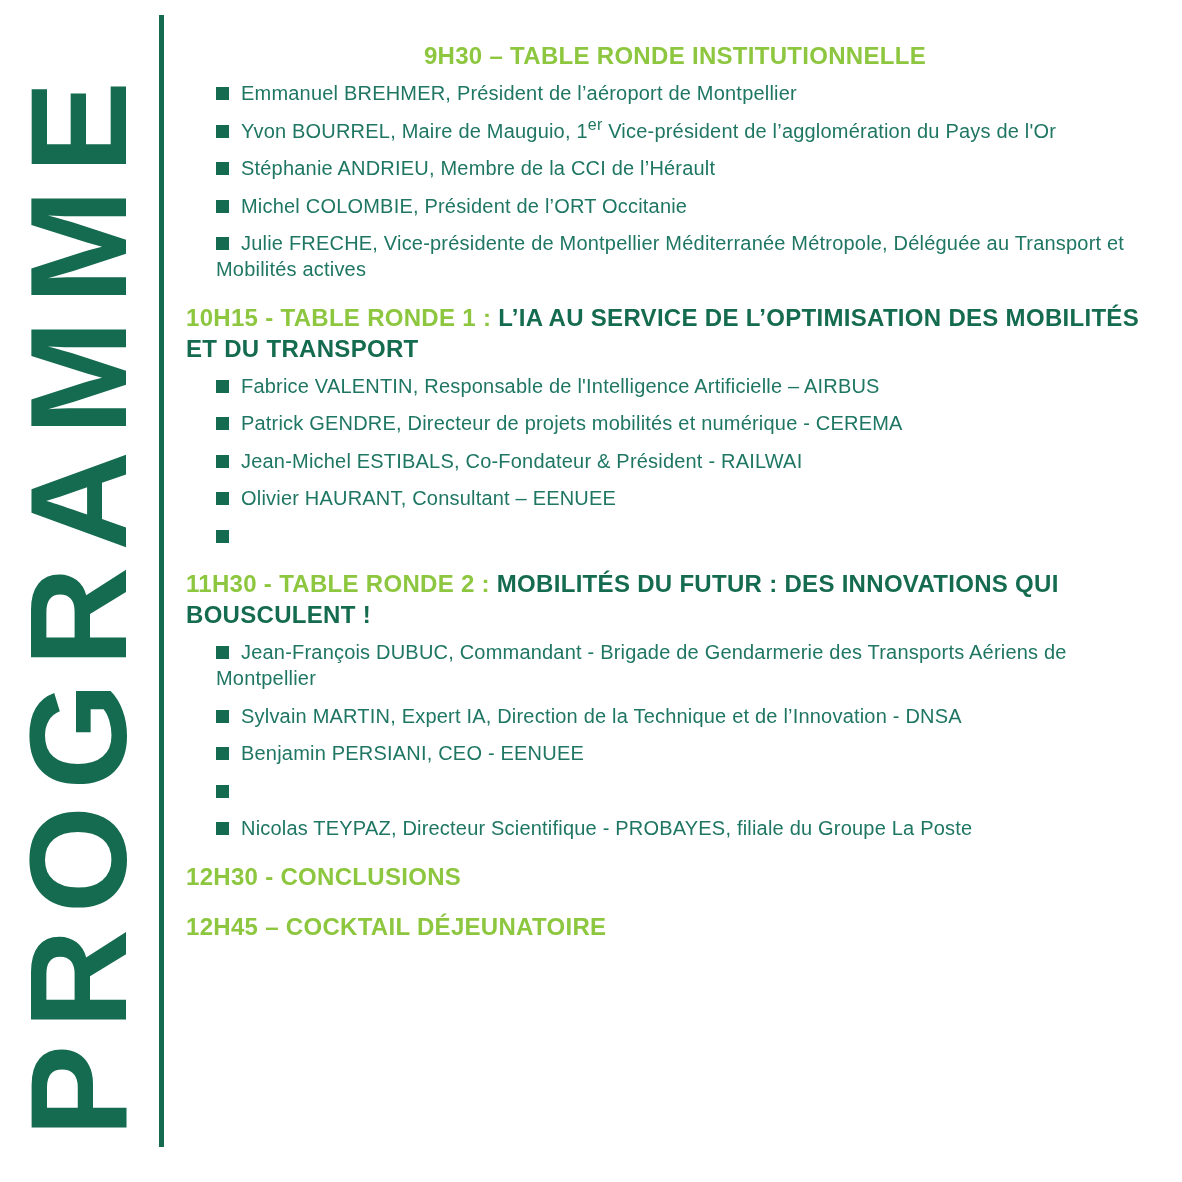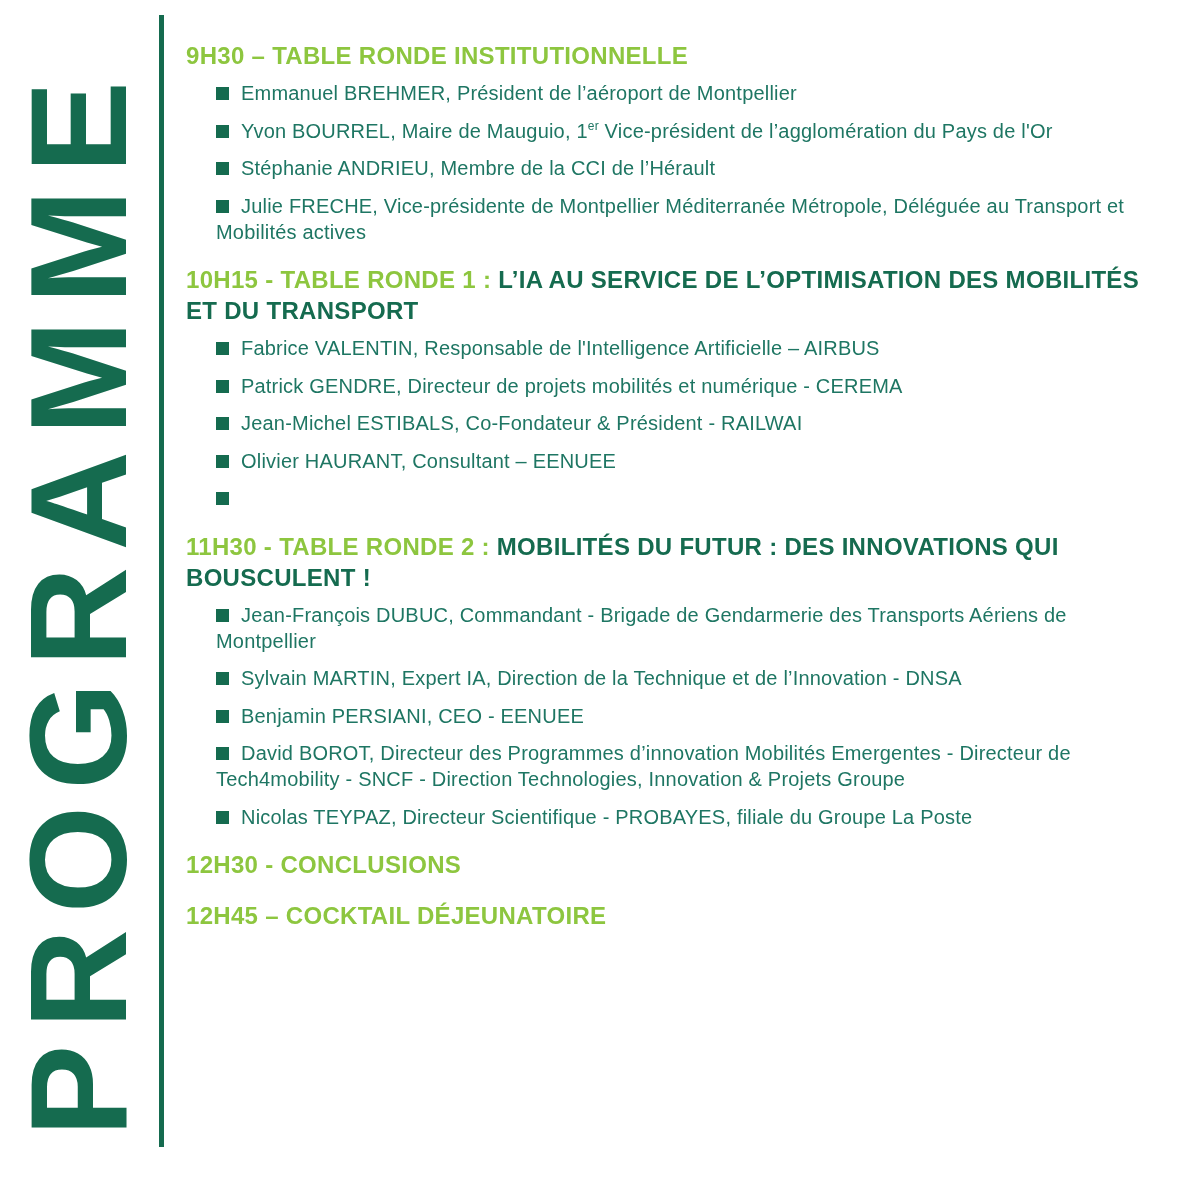--- a/index.html
+++ b/index.html
@@ -40,40 +40,40 @@
     width: 978px;
   }
 
   .section-heading {
     font-size: 24px;
     font-weight: bold;
     line-height: 31px;
     letter-spacing: 0.3px;
     margin: 19.5px 0 9px 0;
   }
-  .section-heading.first { margin-top: 0; }
+  .section-heading.first { margin-top: 0; text-align: center; }
   .heading-time  { color: #8DC63F; }
   .heading-topic { color: #156B4F; }
 
   .item {
     padding-left: 30px;
     font-size: 20px;
     line-height: 26px;
     letter-spacing: 0.2px;
     color: #1E7663;
     margin-bottom: 11.5px;
   }
   .bullet {
     display: inline-block;
     width: 13px; height: 13px;
     background: #156B4F;
     margin-right: 12px;
   }
   .item sup {
-    font-size: 12px;
+    font-size: 16px;
     line-height: 0;
     vertical-align: super;
   }
 </style>
 </head>
 <body>
 
 <div class="page">
 
   <div class="vertical-title">PROGRAMME</div>
@@ -83,20 +83,21 @@
   <div class="content">
 
     <div>
       <div class="section-heading first">
         <span class="heading-time">9H30 – TABLE RONDE INSTITUTIONNELLE</span><span class="heading-topic"></span>
       </div>
       <div>
         <div class="item"><span class="bullet"></span><span>Emmanuel BREHMER, Président de l’aéroport de Montpellier</span></div>
         <div class="item"><span class="bullet"></span><span>Yvon BOURREL, Maire de Mauguio, 1</span><sup>er</sup><span> Vice-président de l’agglomération du Pays de l'Or</span></div>
         <div class="item"><span class="bullet"></span><span>Stéphanie ANDRIEU, Membre de la CCI de l’Hérault</span></div>
+        <div class="item"><span class="bullet"></span><span>Michel COLOMBIE, Président de l’ORT Occitanie</span></div>
         <div class="item"><span class="bullet"></span><span>Julie FRECHE, Vice-présidente de Montpellier Méditerranée Métropole, Déléguée au Transport et Mobilités actives</span></div>
       </div>
     </div>
 
     <div>
       <div class="section-heading">
         <span class="heading-time">10H15 - TABLE RONDE 1 : </span><span class="heading-topic">L’IA AU SERVICE DE L’OPTIMISATION DES MOBILITÉS ET DU TRANSPORT</span>
       </div>
       <div>
         <div class="item"><span class="bullet"></span><span>Fabrice VALENTIN, Responsable de l'Intelligence Artificielle – AIRBUS</span></div>
@@ -108,21 +109,21 @@
     </div>
 
     <div>
       <div class="section-heading">
         <span class="heading-time">11H30 - TABLE RONDE 2 : </span><span class="heading-topic">MOBILITÉS DU FUTUR : DES INNOVATIONS QUI BOUSCULENT !</span>
       </div>
       <div>
         <div class="item"><span class="bullet"></span><span>Jean-François DUBUC, Commandant - Brigade de Gendarmerie des Transports Aériens de Montpellier</span></div>
         <div class="item"><span class="bullet"></span><span>Sylvain MARTIN, Expert IA, Direction de la Technique et de l’Innovation - DNSA</span></div>
         <div class="item"><span class="bullet"></span><span>Benjamin PERSIANI, CEO - EENUEE</span></div>
-        <div class="item"><span class="bullet"></span><span>David BOROT, Directeur des Programmes d’innovation Mobilités Emergentes - Directeur de Tech4mobility - SNCF - Direction Technologies, Innovation &amp; Projets Groupe</span></div>
+        <div class="item"><span class="bullet"></span></div>
         <div class="item"><span class="bullet"></span><span>Nicolas TEYPAZ, Directeur Scientifique - PROBAYES, filiale du Groupe La Poste</span></div>
       </div>
     </div>
 
     <div>
       <div class="section-heading">
         <span class="heading-time">12H30 - CONCLUSIONS</span><span class="heading-topic"></span>
       </div>
     </div>
 

